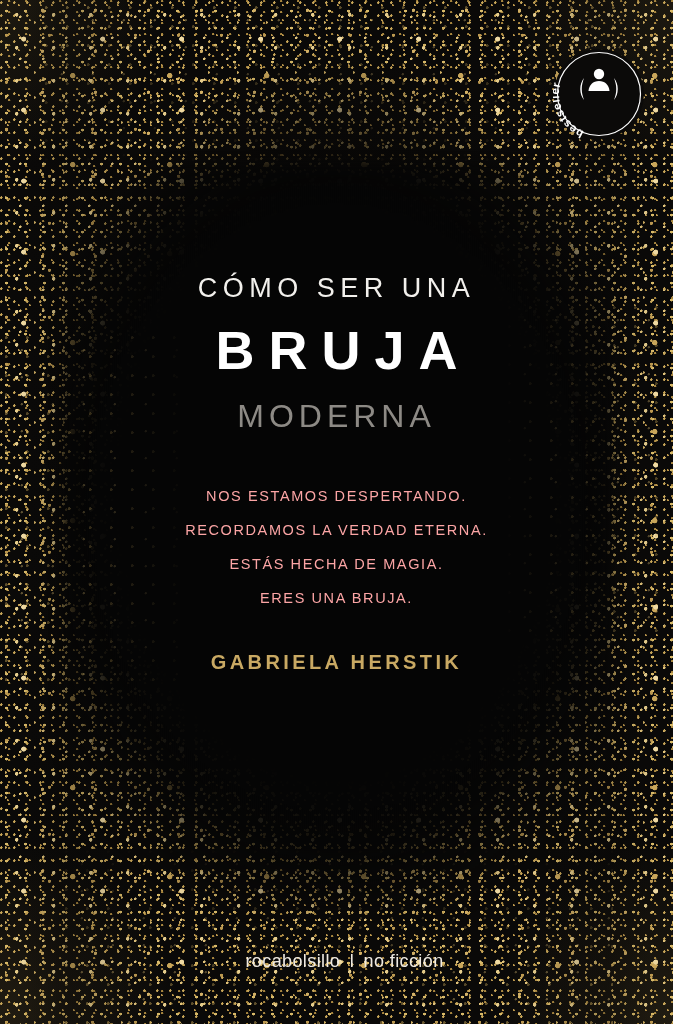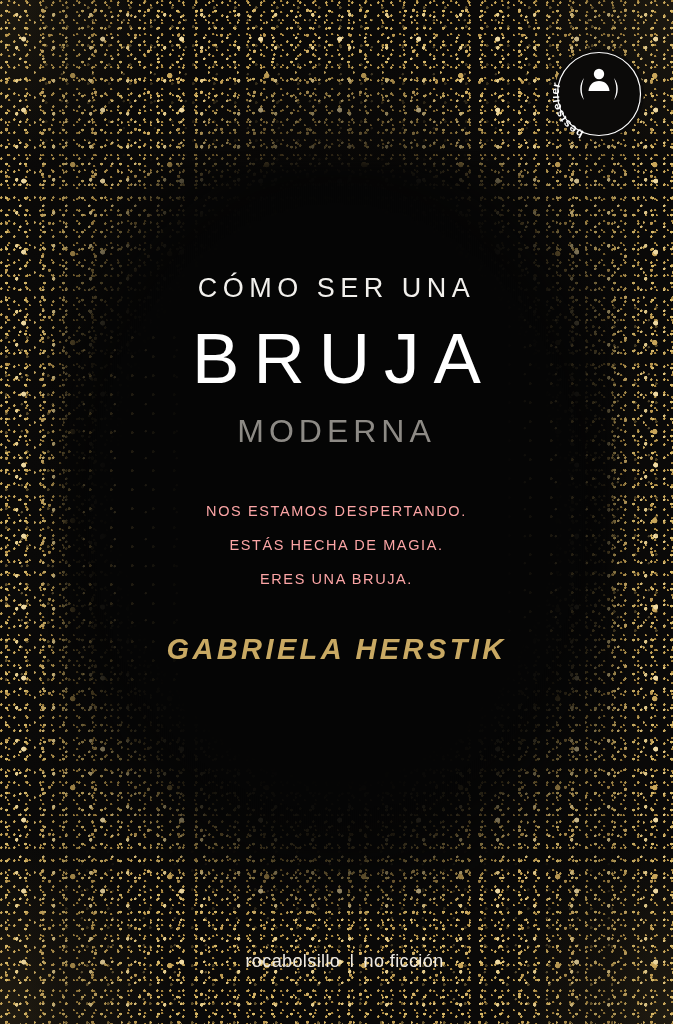--- a/index.html
+++ b/index.html
@@ -124,24 +124,24 @@
     color: #f2f0ec;
     font-size: 27px;
     letter-spacing: 5.5px;
     font-weight: 400;
     text-transform: uppercase;
   }
 
   .main-title {
     margin-top: 22px;
     color: #ffffff;
-    font-size: 71px;
+    font-size: 54px;
     line-height: 0.92;
     letter-spacing: 14px;
-    font-weight: 400;
+    font-weight: 700;
     text-indent: 14px;
   }
 
   .sub-title {
     margin-top: 22px;
     color: #8d8a85;
     font-size: 32px;
     letter-spacing: 5px;
     font-weight: 400;
     text-transform: uppercase;
@@ -154,25 +154,24 @@
     line-height: 2.35;
     letter-spacing: 1.6px;
     text-transform: uppercase;
     width: 520px;
   }
   .blurb .line { display: block; white-space: nowrap; }
 
   .author {
     margin-top: 36px;
     color: #c9a963;
-    font-size: 29px;
+    font-size: 20px;
     letter-spacing: 3.4px;
     font-weight: bold;
     text-transform: uppercase;
-    font-style: italic;
   }
 
   .imprint {
     position: absolute;
     left: 16px;
     right: 0;
     bottom: 52px;
     text-align: center;
     color: #efeae2;
     font-size: 18px;
@@ -241,20 +240,21 @@
     </svg>
   </div>
 
   <div class="content">
     <div class="sup-title">Cómo ser una</div>
     <div class="main-title">BRUJA</div>
     <div class="sub-title">Moderna</div>
 
     <div class="blurb">
       <span class="line">Nos estamos despertando.</span>
+      <span class="line">recordamos la verdad eterna.</span>
       <span class="line">Estás hecha de magia.</span>
       <span class="line">Eres una bruja.</span>
     </div>
 
     <div class="author">Gabriela Herstik</div>
   </div>
 
   <div class="imprint">
     <span>rocabolsillo</span>
     <span class="pipe">l</span>

